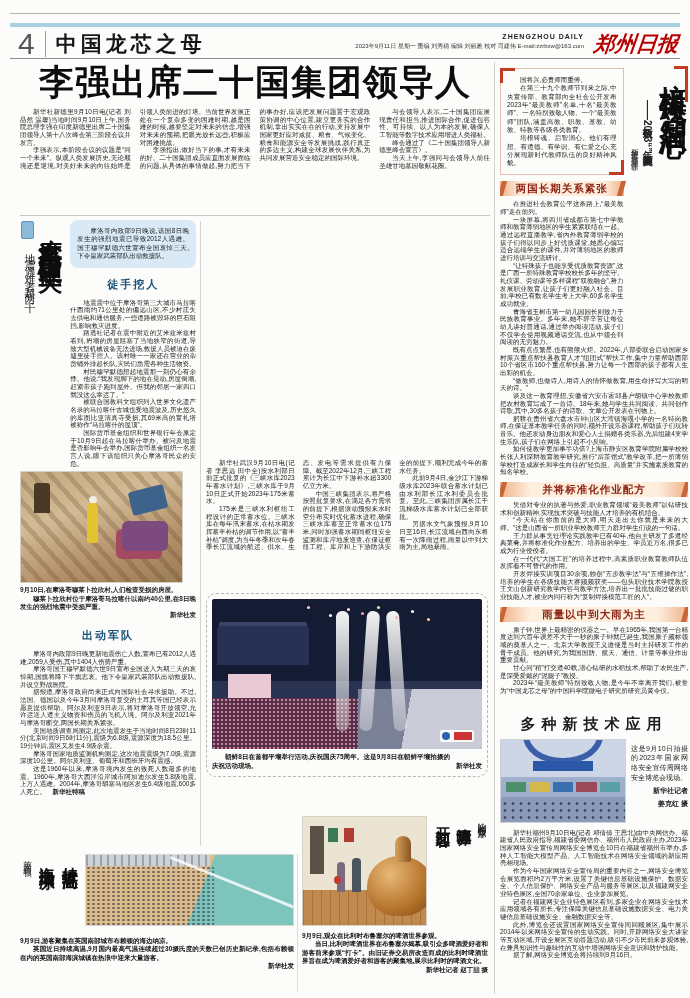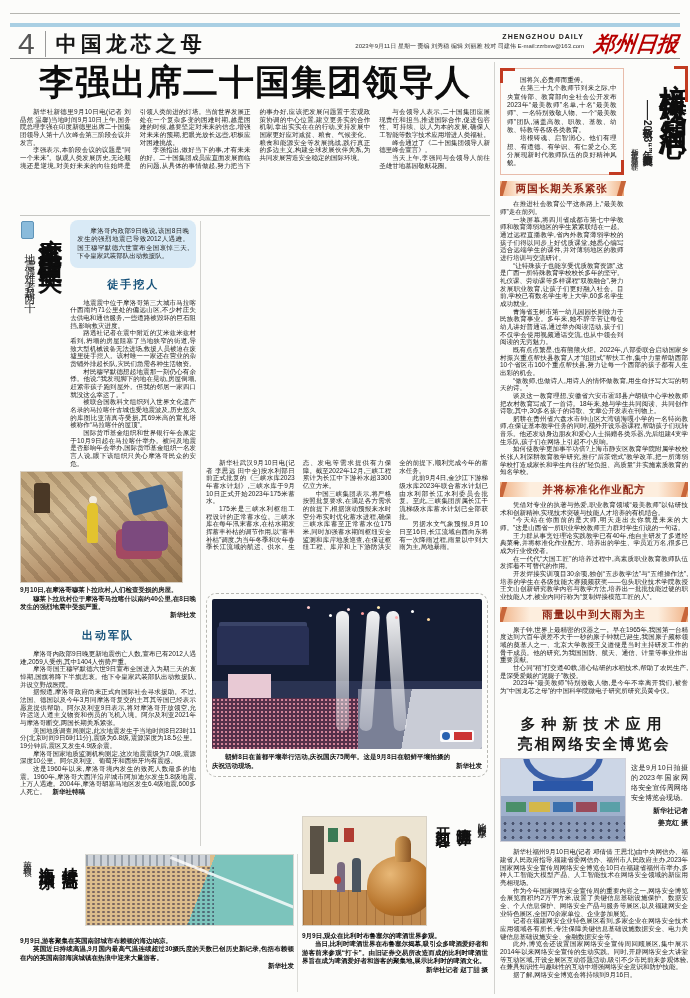--- a/index.html
+++ b/index.html
@@ -366,21 +366,20 @@
       <p class="para">开发焊接实训项目30余项,独创“五步教学法”与“五维操作法”,培养的学生在各级技能大赛频频获奖——包头职业技术学院教授王文山创新研究教学内容与教学方法,培养出一批批技能过硬的职业技能人才,被业内同行称为“复制焊接模范工匠的人”。</p>
       <div class="t-sub">雨量以中到大雨为主</div>
       <p class="para">原子钟,世界上最精密的仪器之一。早在1965年,我国第一台精度达到六百年误差不大于一秒的原子钟就已诞生,我国原子频标领域的奠基人之一、北京大学教授王义遒便是当时主持研发工作的骨干成员。他的研究,为我国国防、航天、通信、计量等事业作出重要贡献。</p>
       <p class="para">甘心同“稻”打交道40载,潜心钻研的水稻技术,帮助了农民生产,是深受爱戴的“泥腿子”教授。</p>
       <p class="para">2023年“最美教师”特别致敬人物,是今年不幸离开我们,被誉为“中国龙芯之母”的中国科学院微电子研究所研究员黄令仪。</p>
 
     </div>
 
     <div class="expo">
       <div class="hl1">多种新技术应用</div>
-      <div class="hl2">亮相网络安全博览会</div>
       <div class="x-row">
         <div class="x-photo">
           <i class="arc"></i>
           <i class="banner"></i>
           <span class="booths">
               <i class="b1"></i>
               <i class="b2"></i>
               <i class="b3"></i>
               <i class="b4"></i>
               <i class="b5"></i>

